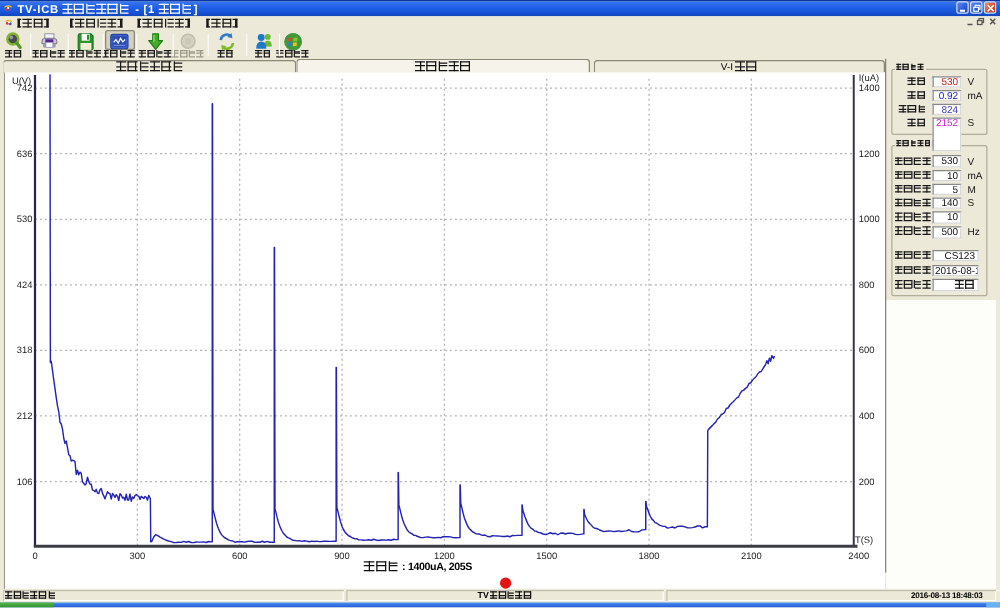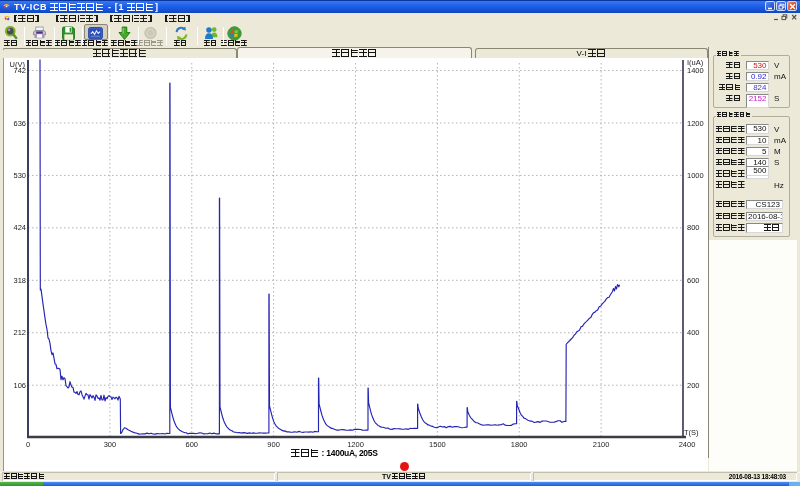--- a/index.html
+++ b/index.html
@@ -366,21 +366,21 @@
     <i class="z a s6_5 "></i>
     <i class="z b s6_5 "></i>
     <i class="z c s6_5 "></i>
   </div>
 <div class="fbox" style="left:745.5px;top:82.7px;width:23.5px;height:9.5px;color:#3c3cbe">824</div>
 <div class="funit" style="left:807px;top:82.9px">uA</div>
 <div class="flabel" style="left:726.1px;top:94.8px">
     <i class="z a s6_5 "></i>
     <i class="z b s6_5 "></i>
   </div>
-<div class="fbox" style="left:745.5px;top:93.7px;width:23.5px;height:14px;color:#cc22cc">2152</div>
+<div class="fbox" style="left:745.5px;top:93.7px;width:23.5px;height:27px;color:#cc22cc">2152</div>
 <div class="funit" style="left:774px;top:93.9px">S</div>
 <div class="flabel" style="left:715.5px;top:125.5px">
     <i class="z a s6_5 "></i>
     <i class="z b s6_5 "></i>
     <i class="z c s6_5 "></i>
     <i class="z a s6_5 "></i>
   </div>
 <div class="fbox" style="left:745.5px;top:124.4px;width:23.5px;height:9.5px;color:#111">530</div>
 <div class="funit" style="left:774px;top:124.6px">V</div>
 <div class="flabel" style="left:715.5px;top:136.6px">
@@ -413,21 +413,21 @@
     <i class="z c s6_5 "></i>
     <i class="z a s6_5 "></i>
   </div>
 <div class="fbox" style="left:745.5px;top:169.0px;width:23.5px;height:9.5px;color:#111">10</div>
 <div class="flabel" style="left:715.5px;top:181.4px">
     <i class="z a s6_5 "></i>
     <i class="z b s6_5 "></i>
     <i class="z c s6_5 "></i>
     <i class="z a s6_5 "></i>
   </div>
-<div class="fbox" style="left:745.5px;top:166px;width:23.5px;height:9.5px;color:#111">500</div>
+<div class="fbox" style="left:745.5px;top:181px;width:23.5px;height:9.5px;color:#111">500</div>
 <div class="funit" style="left:774px;top:180.5px">Hz</div>
 <div class="flabel" style="left:715.5px;top:200.7px">
     <i class="z a s6_5 "></i>
     <i class="z b s6_5 "></i>
     <i class="z c s6_5 "></i>
     <i class="z a s6_5 "></i>
   </div>
 <div class="fbox" style="left:745.5px;top:199.6px;width:37px;height:9.5px;color:#111">CS123</div>
 <div class="flabel" style="left:715.5px;top:212.7px">
     <i class="z a s6_5 "></i>

